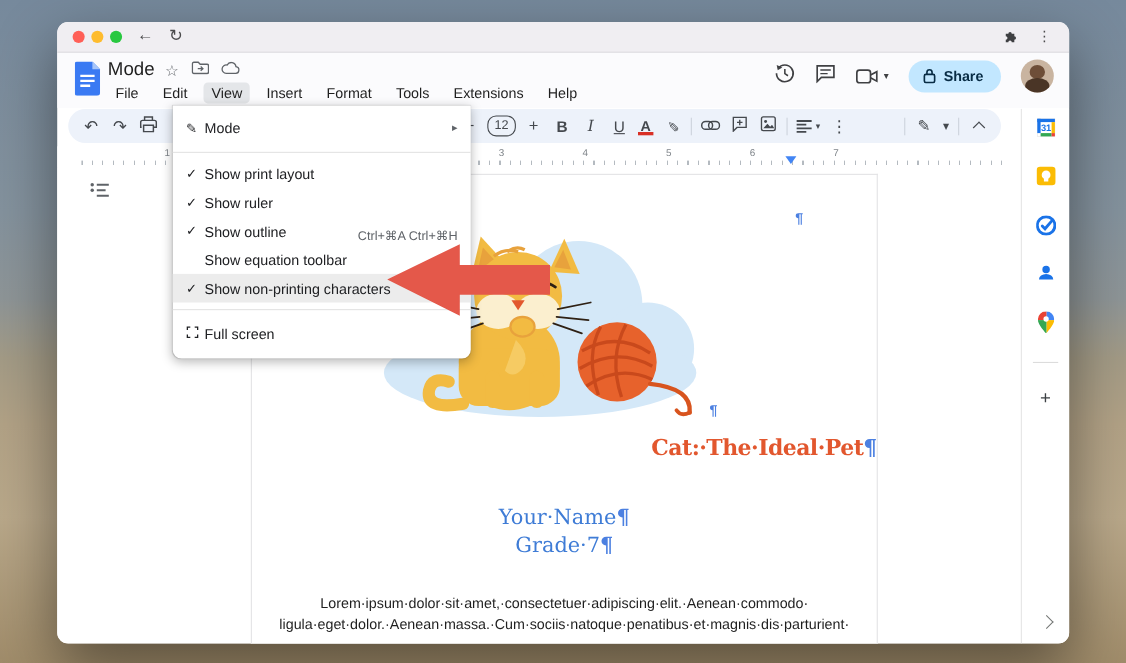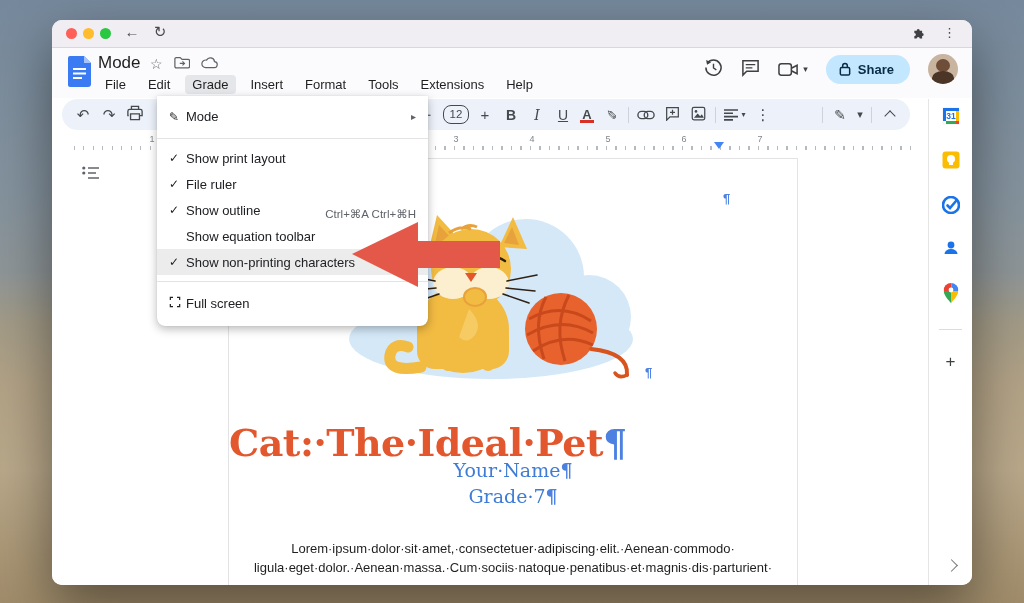--- a/index.html
+++ b/index.html
@@ -55,22 +55,22 @@
     background:repeating-linear-gradient(to right,#b4bac0 0 1px,transparent 1px 9.5px);}
   .ruler .tri{position:absolute;left:662px;top:9px;width:0;height:0;border-left:5px solid transparent;
     border-right:5px solid transparent;border-top:7px solid #4285f4;}
   
   .content{position:absolute;left:0;top:132px;width:876px;height:433px;background:#fff;}
   .outline-toggle{position:absolute;left:30px;top:14px;}
   .page{position:absolute;left:176px;top:6px;width:568px;height:427px;background:#fff;
     border:1px solid #e3e3e5;border-bottom:none;}
   .pilcrow-mark{position:absolute;color:#4c80e1;font-weight:bold;font-size:13px;}
   .cat-wrap{position:absolute;left:112px;top:38px;width:300px;height:186px;}
-  .h-title{position:absolute;left:0;top:236px;width:100%;text-align:left;
-    font-family:"DejaVu Serif",serif;font-weight:bold;font-size:38px;color:#e2572e;letter-spacing:-.5px;margin-top:25px;}
+  .h-title{position:absolute;left:0;top:236px;width:100%;text-align:right;
+    font-family:"DejaVu Serif",serif;font-weight:bold;font-size:20px;color:#e2572e;letter-spacing:-.5px;}
   .h-title .pil{color:#4c80e1;}
   .h-sub{position:absolute;left:0;width:100%;text-align:center;font-family:"DejaVu Serif",serif;
     font-size:19px;color:#3f7cd6;}
   .h-sub .pil{color:#4c80e1;font-weight:bold;}
   .body-text{position:absolute;left:0;width:100%;text-align:center;font-size:13px;color:#1f1f1f;}
   
   .vmenu{position:absolute;left:105px;top:76px;width:271px;background:#fff;border-radius:0 0 8px 8px;
     box-shadow:0 3px 10px rgba(0,0,0,.28),0 0 1px rgba(0,0,0,.18);padding:5px 0 7px;z-index:30;}
   .vrow{display:flex;align-items:center;height:26px;padding:0 12px;font-size:13px;color:#202124;}
   .vrow.tall{height:31px;}
@@ -134,21 +134,21 @@
       </span>
       <span>
         <svg width="17" height="12" viewBox="0 0 20 14">
             <path fill="none" stroke="#5f6368" stroke-width="1.4" d="M5.5 12.5 a4.5 4.5 0 1 1 1-8.9 a5 5 0 0 1 9.4 1.7 a3.6 3.6 0 0 1 -0.9 7.2 z"></path>
           </svg>
       </span>
     </div>
     <div class="menubar">
       <span class="mitem">File</span>
       <span class="mitem">Edit</span>
-      <span class="mitem active">Grade</span>
+      <span class="mitem active">View</span>
       <span class="mitem">Insert</span>
       <span class="mitem">Format</span>
       <span class="mitem">Tools</span>
       <span class="mitem">Extensions</span>
       <span class="mitem">Help</span>
     </div>
     <div class="hdr-right">
       <span>
         <svg width="19" height="19" viewBox="0 0 20 20">
             <path fill="none" stroke="#3f4043" stroke-width="1.6" d="M3.5 5.5 A8 8 0 1 1 2 10"></path>
@@ -345,21 +345,21 @@
       <span class="vlabel">Mode</span>
       <span class="vsub">▸</span>
     </div>
     <div class="vdiv"></div>
     <div class="vrow">
       <span class="vicon">✓</span>
       <span class="vlabel">Show print layout</span>
     </div>
     <div class="vrow">
       <span class="vicon">✓</span>
-      <span class="vlabel">File ruler</span>
+      <span class="vlabel">Show ruler</span>
     </div>
     <div class="vrow">
       <span class="vicon">✓</span>
       <span class="vlabel">Show outline</span>
       <span class="vshort">Ctrl+⌘A Ctrl+⌘H</span>
     </div>
     <div class="vrow">
       <span class="vicon"></span>
       <span class="vlabel">Show equation toolbar</span>
     </div>

